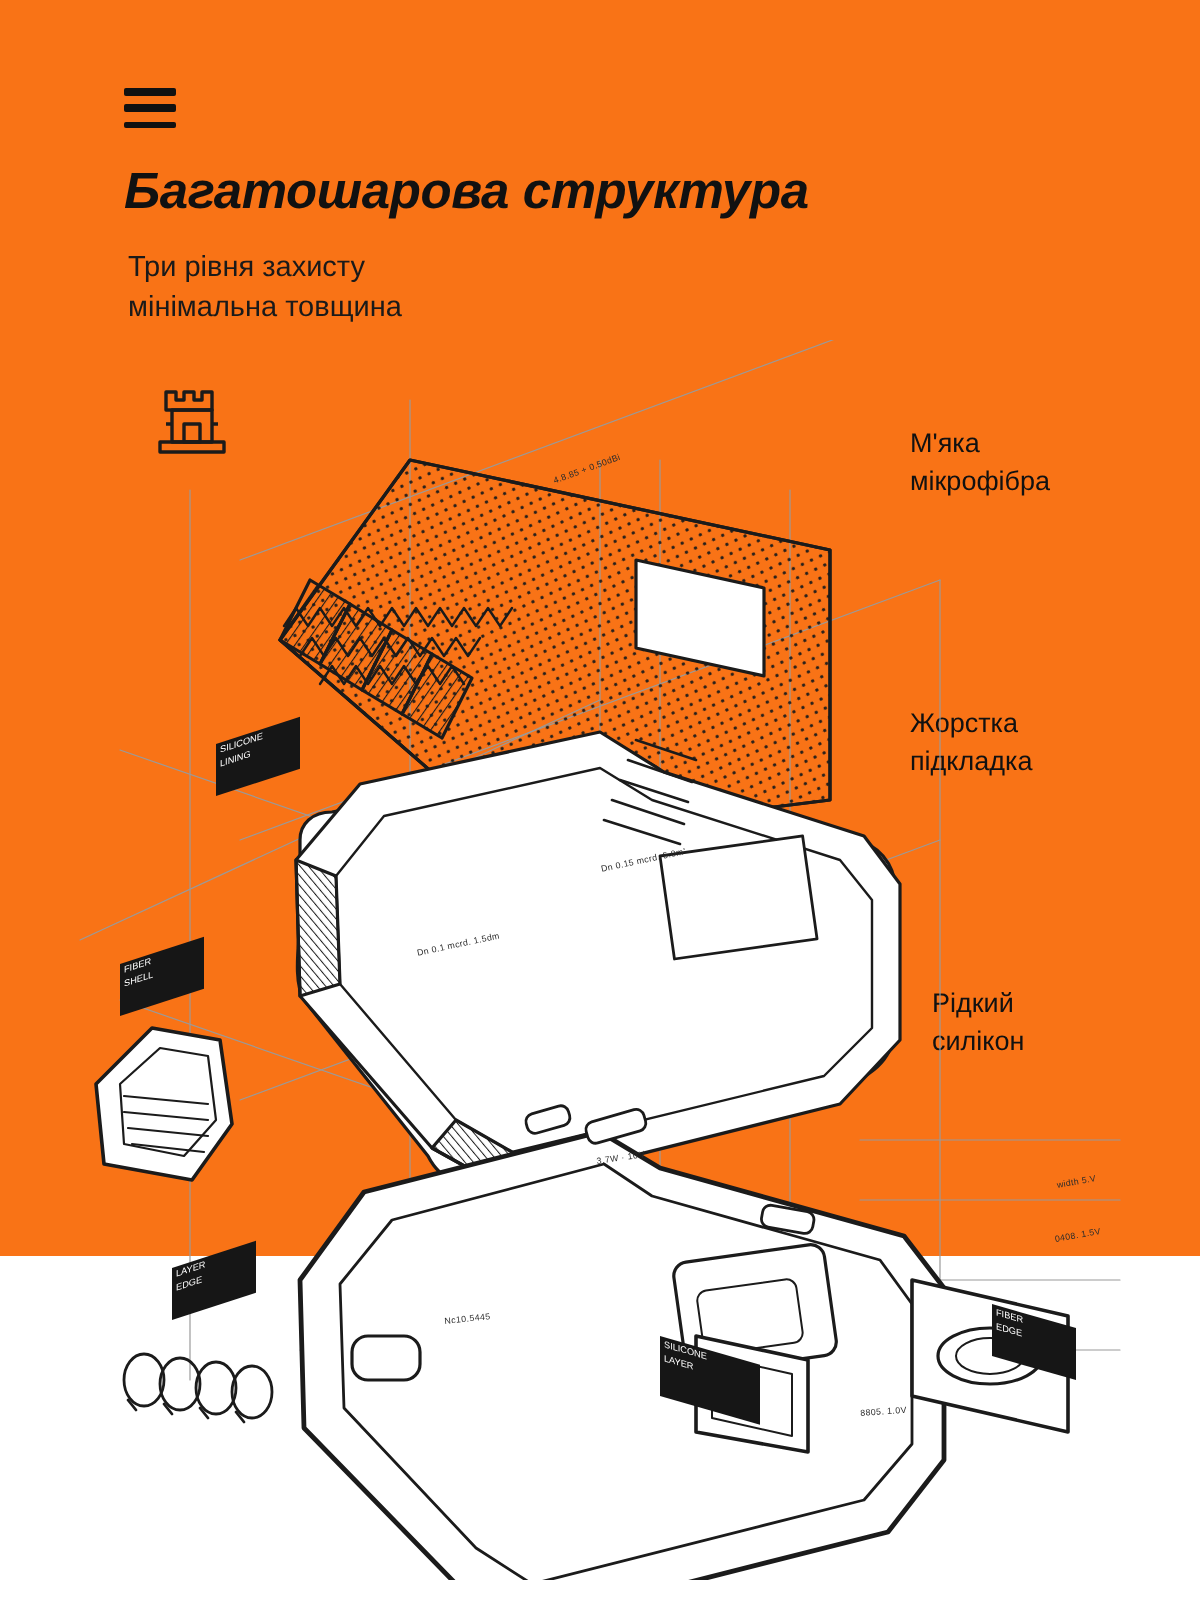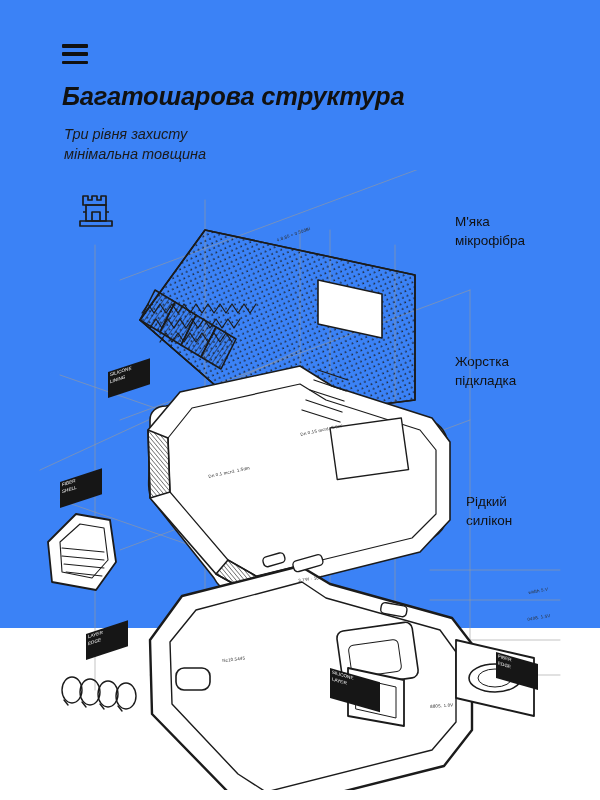--- a/index.html
+++ b/index.html
@@ -7,21 +7,21 @@
     margin: 0; padding: 0;
     width: 600px; height: 800px;
     background: #ffffff;
     font-family: "Liberation Sans", sans-serif;
     color: #111111;
     overflow: hidden;
   }
   .page {
     position: relative;
     width: 600px; height: 628px;
-    background: #3b82f6;
+    background: #f97316;
   }
 
   
   .menu-btn {
     position: absolute;
     left: 62px; top: 44px;
     width: 26px; height: 20px;
     display: flex; flex-direction: column; justify-content: space-between;
     cursor: pointer;
   }
@@ -41,21 +41,20 @@
     white-space: nowrap;
   }
 
   .subtitle {
     position: absolute;
     left: 64px; top: 124px;
     font-size: 14.5px;
     line-height: 20px;
     color: #1a1a1a;
     white-space: pre-line;
-    font-style: italic;
   }
 
   
   .layer-label {
     position: absolute;
     font-size: 13.5px;
     line-height: 19px;
     color: #111;
     white-space: pre-line;
   }

